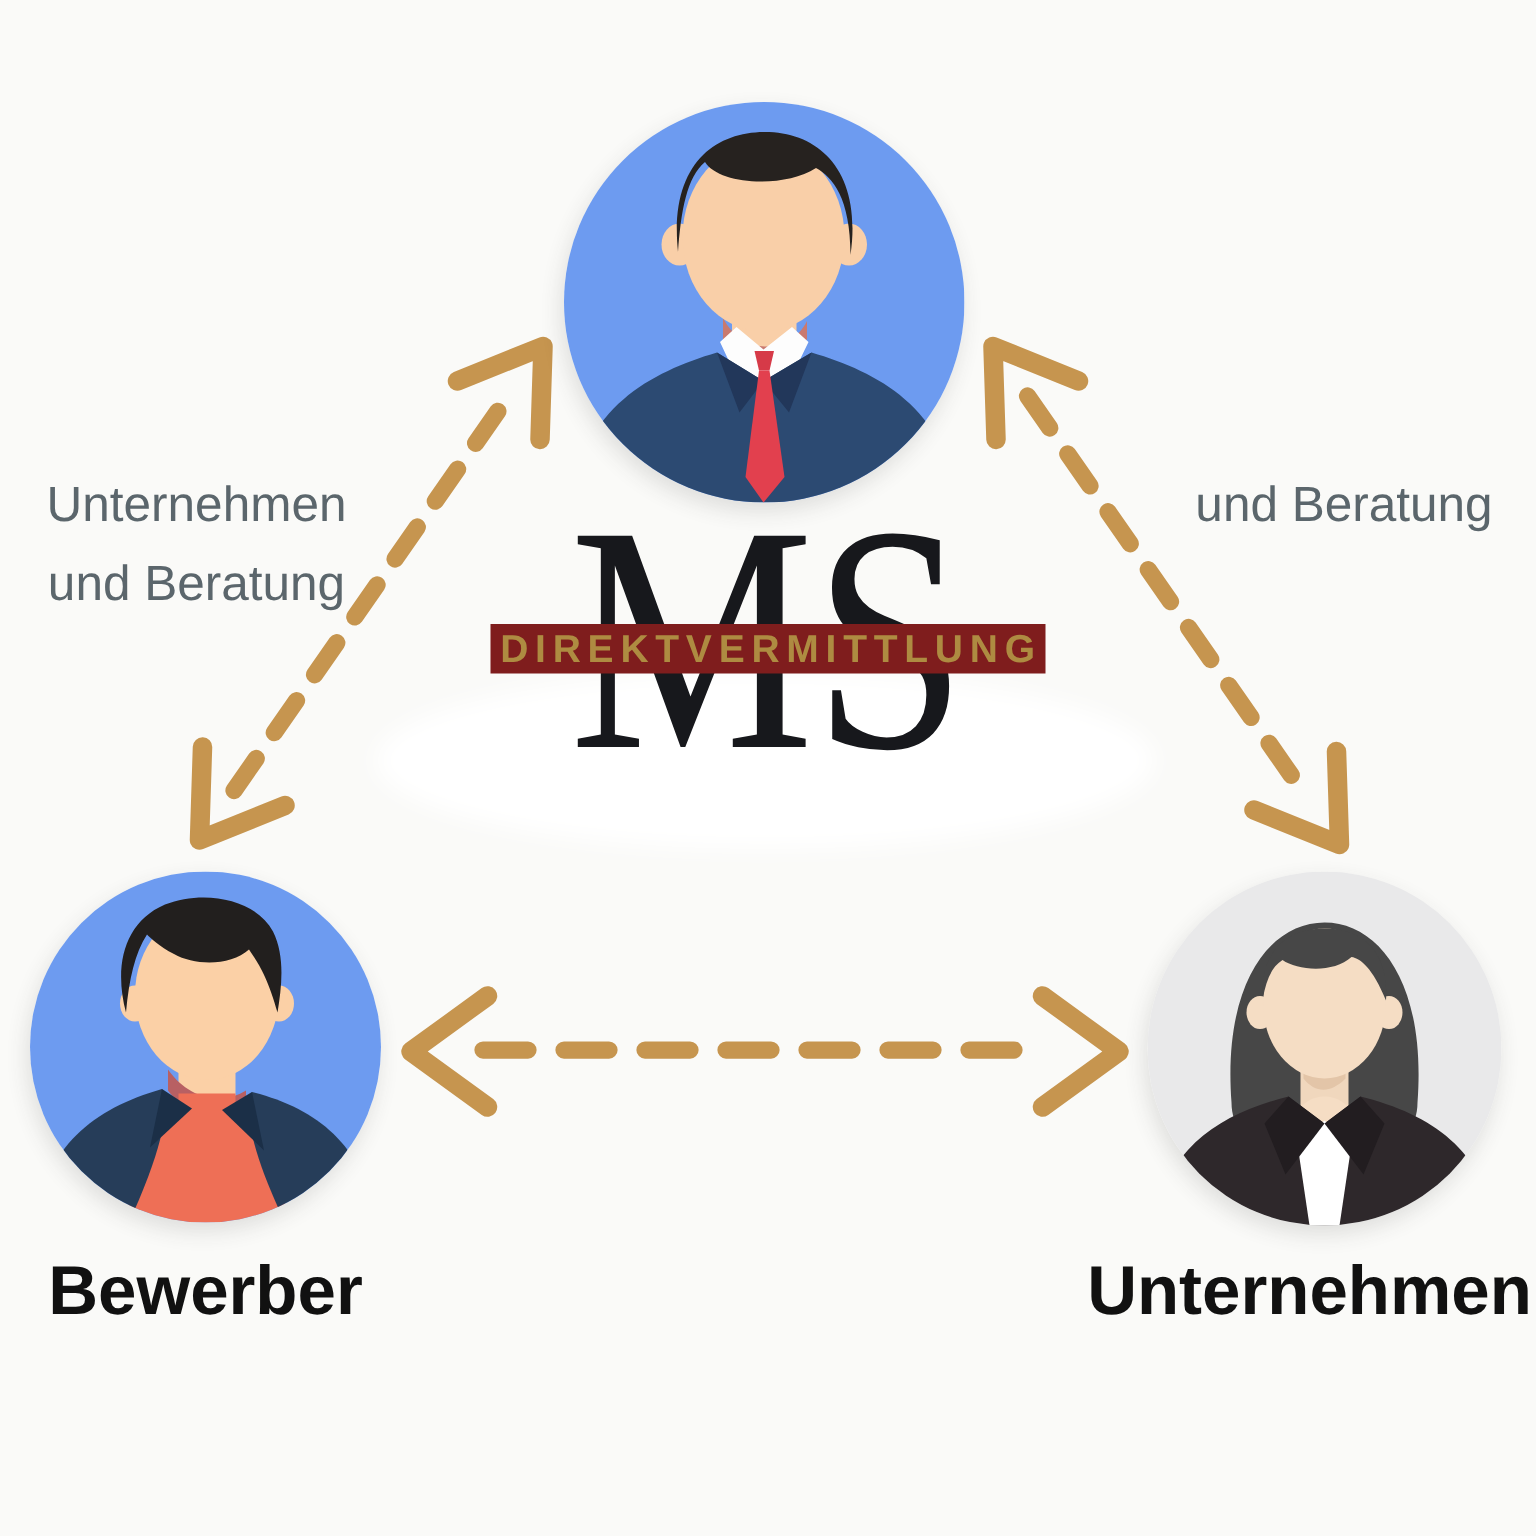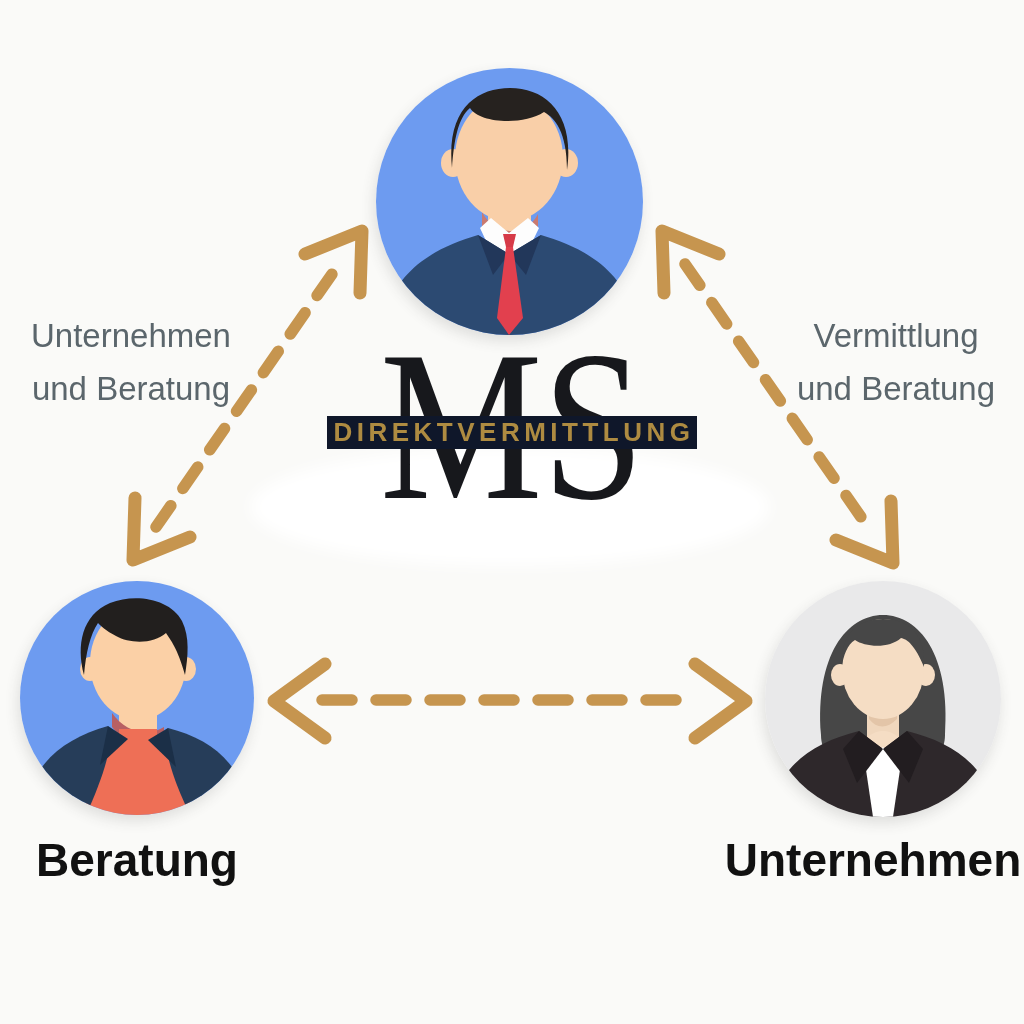--- a/index.html
+++ b/index.html
@@ -23,21 +23,21 @@
           background:#ffffff; border-radius:50%; filter:blur(8px); }
 
   
   .logo-monogram {
     left:312px; top:318px; width:400px; text-align:center;
     font-family:"Liberation Serif", serif; font-size:215px; line-height:1;
     color:var(--logo_black,#17181c); transform:scaleX(.85);
     white-space:nowrap;
   }
   .logo-band {
-    left:327px; top:416px; width:370px; height:33px; background:#0f172a;
+    left:327px; top:416px; width:370px; height:33px; background:#7f1d1d;
     display:flex; align-items:center; justify-content:center; z-index:3;
   }
   .logo-wordmark {
     font-size:26px; font-weight:bold; letter-spacing:4.5px; padding-left:4px;
     color:var(--wordmark_gold,#ae8b41); white-space:nowrap;
   }
 
   
   .edge-label { color:var(--label_gray,#5b666c); font-size:33px;
                 line-height:1.6; text-align:center; }
@@ -163,20 +163,19 @@
   <div class="abs logo-monogram">MS</div>
   <div class="abs logo-band">
     <span class="logo-wordmark">DIREKTVERMITTLUNG</span>
   </div>
 
   <div class="abs edge-label edge-label-left">
     <div>Unternehmen</div>
     <div>und Beratung</div>
   </div>
   <div class="abs edge-label edge-label-right">
-    <div>Vermittlung</div>
     <div>und Beratung</div>
   </div>
 
-  <div class="abs node-label node-label-left">Beratung</div>
+  <div class="abs node-label node-label-left">Bewerber</div>
   <div class="abs node-label node-label-right">Unternehmen</div>
 
 </div>
 
 </body></html>

